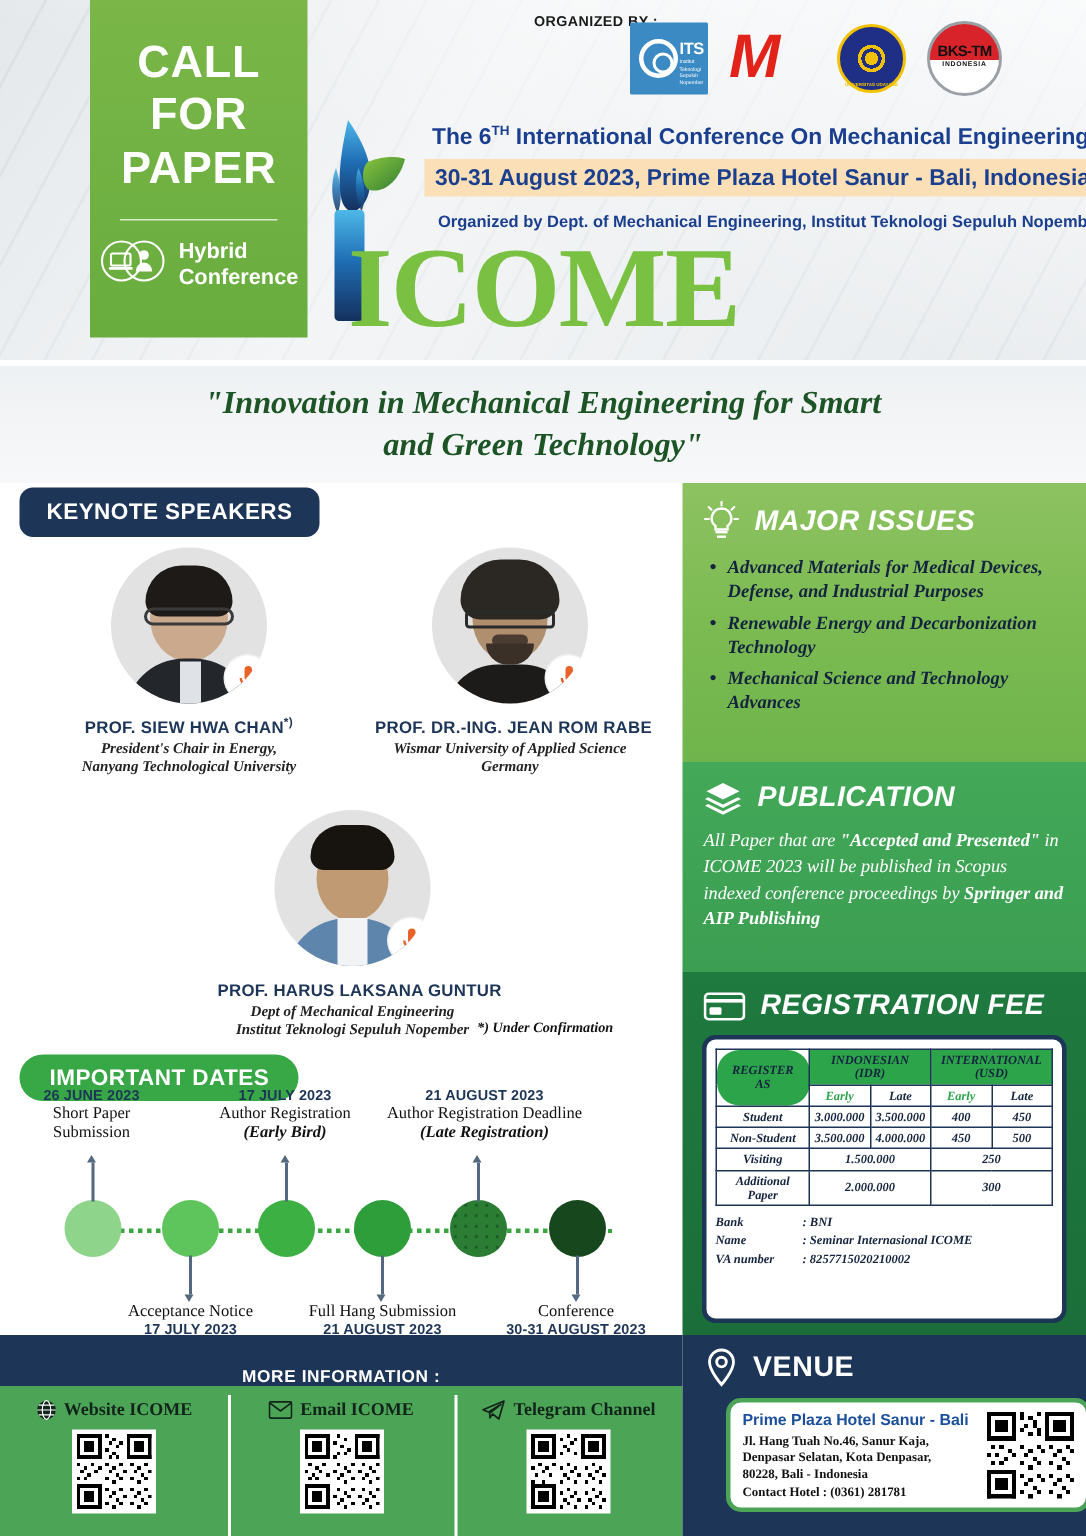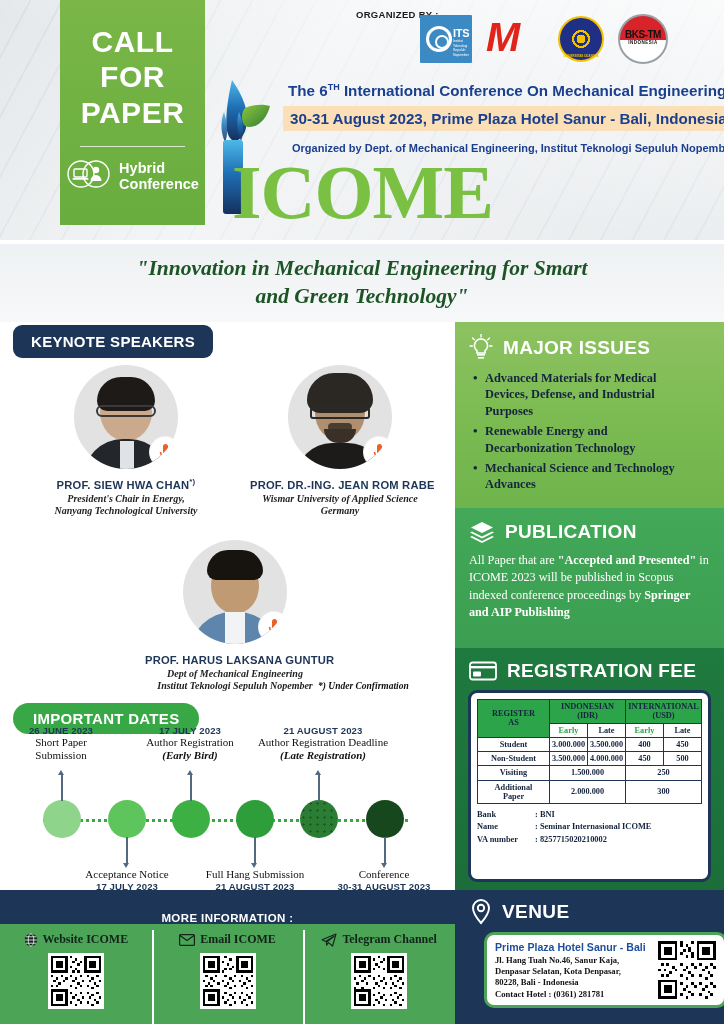--- a/index.html
+++ b/index.html
@@ -124,49 +124,49 @@
   .tl-line { position:absolute; left:43px; top:82px; width:365px; height:0; border-top:3px dotted #3aa63f; }
   .tl-dot { position:absolute; width:38px; height:38px; border-radius:50%; top:63px; }
   .tl-stem { position:absolute; width:2px; background:#54697f; }
   .tl-arrow { position:absolute; width:0;height:0; border-left:3.5px solid transparent; border-right:3.5px solid transparent; }
   .tl-label { position:absolute; text-align:center; }
   .tl-date { font-weight:bold; font-size:9.6px; color:#1d3557; letter-spacing:0.1px; }
   .tl-desc { font-family:"Liberation Serif",serif; font-size:11px; color:#111; line-height:1.18; }
   .tl-desc b { font-style:italic; }
 
   
-  .right-col { position:absolute; left:455px; top:322px; width:269px; height:568px; }
+  .right-col { position:absolute; left:455px; top:322px; width:269px; height:568px;font-style:italic; }
   .rc-issues { position:absolute; left:0; top:0; width:269px; height:186px;
     background: linear-gradient(180deg,#8dc261 0%, #7cbb52 50%, #6fb44c 100%); }
   .rc-pub { position:absolute; left:0; top:186px; width:269px; height:140px;
     background: linear-gradient(180deg,#43a858 0%, #3b9e52 100%); }
   .rc-reg { position:absolute; left:0; top:326px; width:269px; height:242px;
     background: linear-gradient(180deg,#1f7a3f 0%, #1b6e39 100%); }
 
   .sec-head { display:flex; align-items:center; gap:10px; padding:12px 0 8px 14px; }
   .sec-head .t { color:#fff; font-weight:bold; font-size:19px; letter-spacing:0.3px; }
 
-  .issues-list { margin:0 30px 0 18px; padding:0; list-style:none; }
+  .issues-list { margin:0 14px 0 18px; padding:0; list-style:none; }
   .issues-list li { position:relative; font-family:"Liberation Serif",serif; font-weight:bold;
     font-size:12.4px; color:#14243f; line-height:1.32; margin-bottom:4px; padding-left:12px; }
   .issues-list li:before { content:"•"; position:absolute; left:0; top:-1px; font-size:13px; }
 
   .pub-body { margin:0 14px 0 14px; font-family:"Liberation Serif",serif; font-size:12.2px; color:#ffffff; line-height:1.42; }
   .pub-body .hl { font-weight:bold; }
   .pub-body .strong { font-weight:bold; }
 
   
   .reg-card { position:absolute; left:13px; top:368px; width:243px; height:192px;
     background:#fff; border:3px solid #1d3557; border-radius:9px; padding:6px; }
   table.reg { width:100%; border-collapse:collapse; table-layout:fixed; }
   table.reg td, table.reg th {
     border:1px solid #1d3557; text-align:center; font-family:"Liberation Serif",serif;
     font-weight:bold; color:#14243f; padding:2px 1px; font-size:8.3px; line-height:1.12;
   }
-  th.regas { background:#2ca44a; color:#fff; font-size:8.2px; width:72px; }
+  th.regas { background:#2ca44a; color:#fff; font-size:8.2px; width:62px;border-radius:15px; }
   th.grp { background:#2ca44a; color:#fff; font-size:7.6px; }
   td.sub { font-size:9px; }
   td.sub.early { color:#2ca44a; }
   td.sub.late { color:#14243f; }
   td.rowlbl { font-size:8.6px; }
   td.val-early { color:#2ca44a; font-size:8.4px; }
   td.val-late { color:#14243f; font-size:8.4px; }
   td.val-mid { color:#14243f; font-size:8.4px; }
 
   .bank-info { margin-top:5px; font-family:"Liberation Serif",serif; font-weight:bold; font-size:8.4px; color:#14243f; line-height:1.45; }

